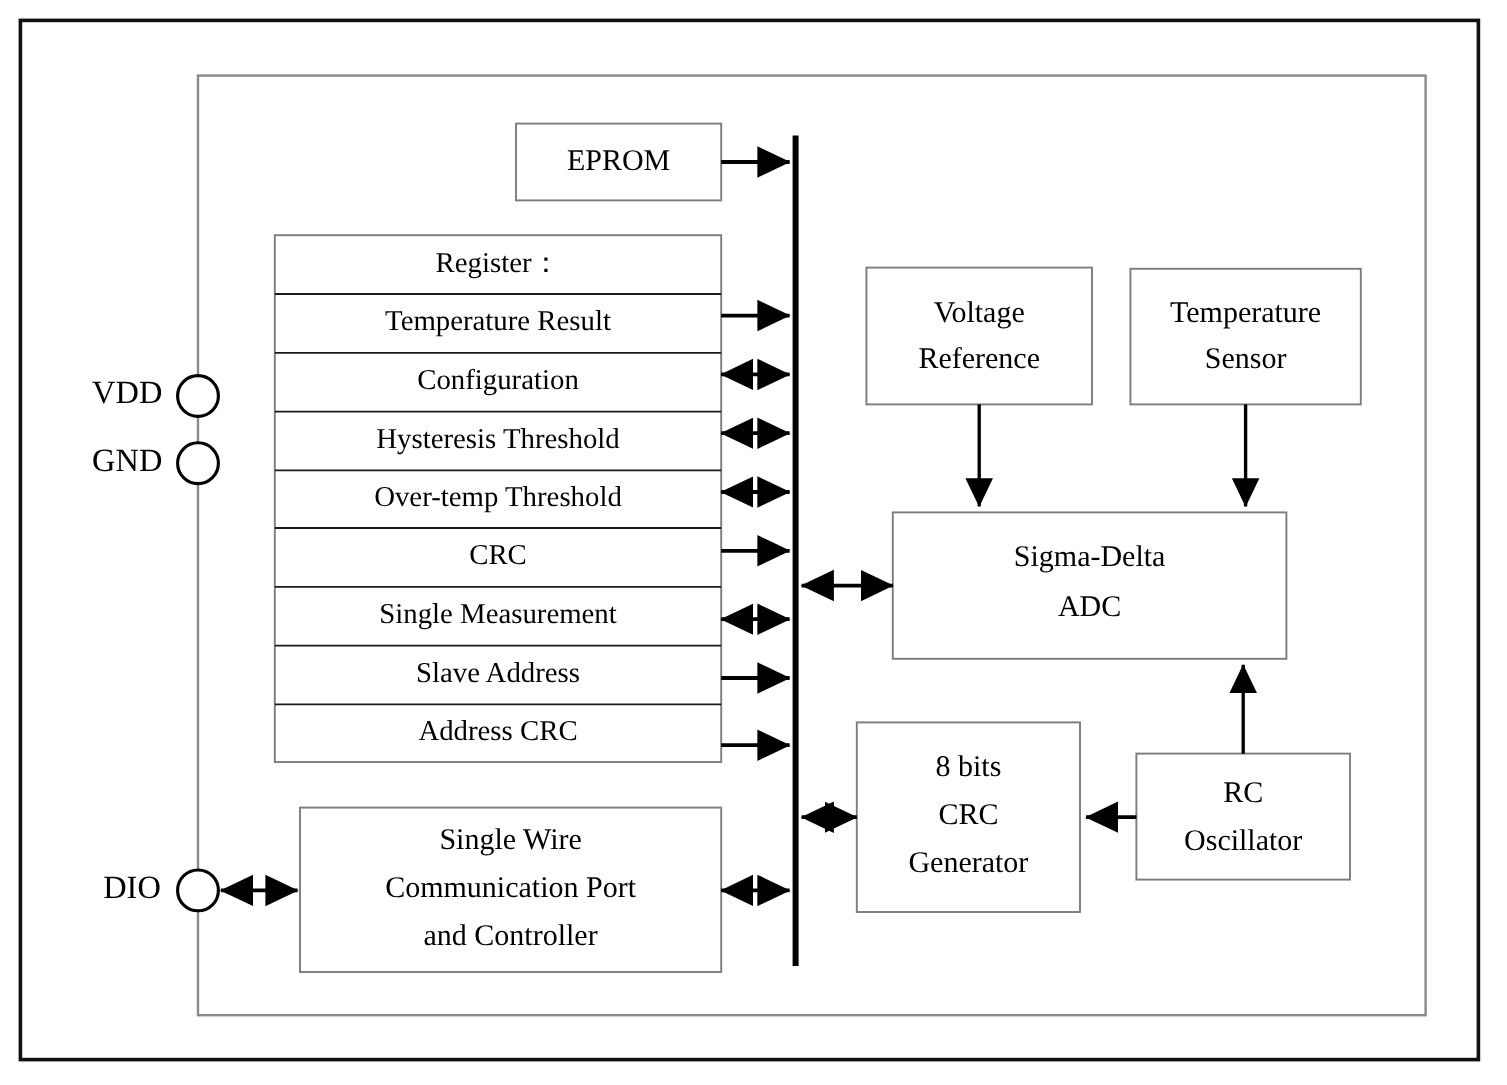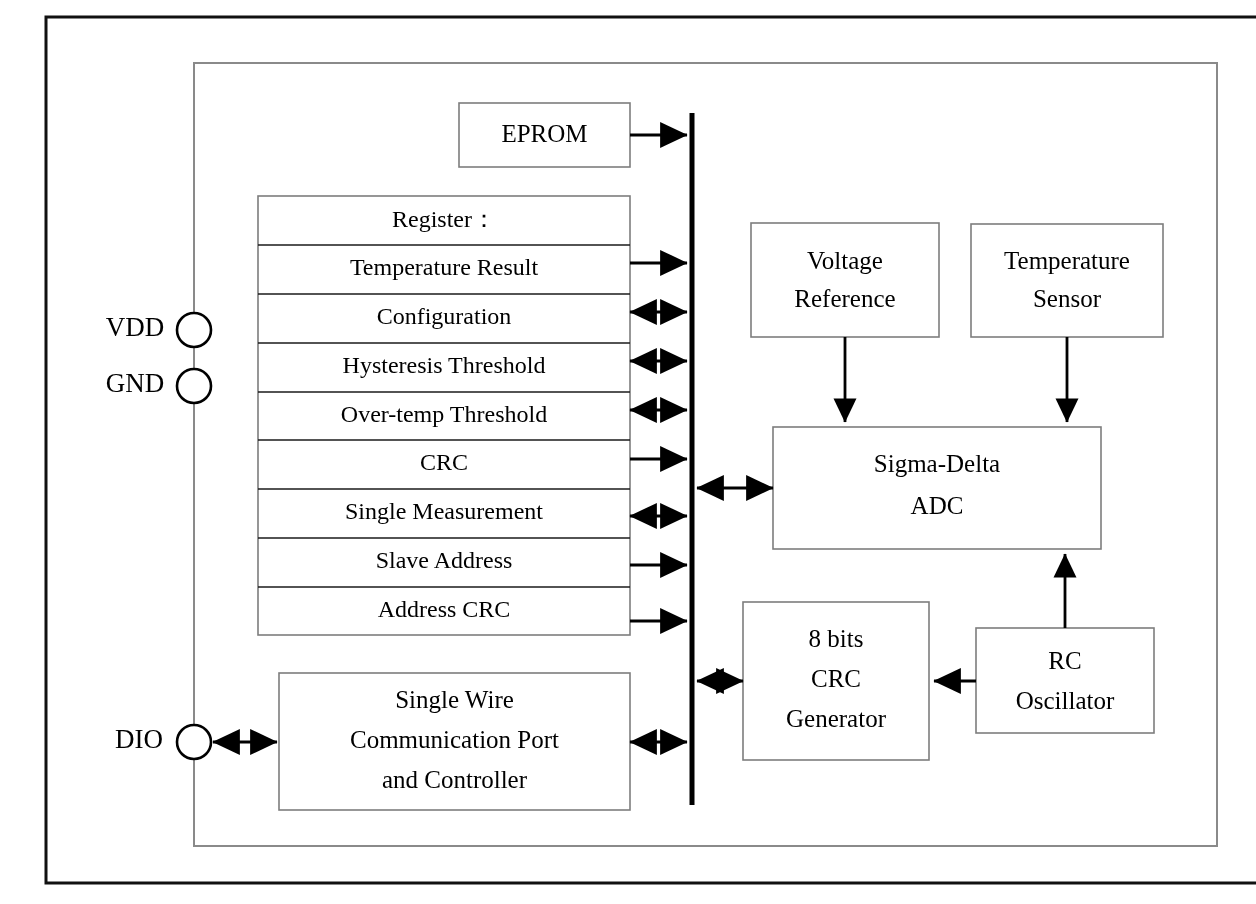--- a/index.html
+++ b/index.html
@@ -11,21 +11,20 @@
   body {
     width: 1256px;
     height: 904px;
     font-family: "Liberation Serif", "DejaVu Serif", serif;
     overflow: hidden;
   }
   #diagram-root {
     position: relative;
     width: 1139px;
     height: 904px;
-    padding-left: 29px;
   }
   svg#diagram {
     display: block;
     width: 1256px;
     height: 904px;
   }
   .box-stroke { stroke: #7d7d7d; stroke-width: 1.6; fill: #ffffff; }
   .outer-frame { fill: none; stroke: #111111; stroke-width: 3; }
   .chip-frame { fill: none; stroke: #8a8a8a; stroke-width: 2; }
   .reg-sep { stroke: #1a1a1a; stroke-width: 1.5; }

